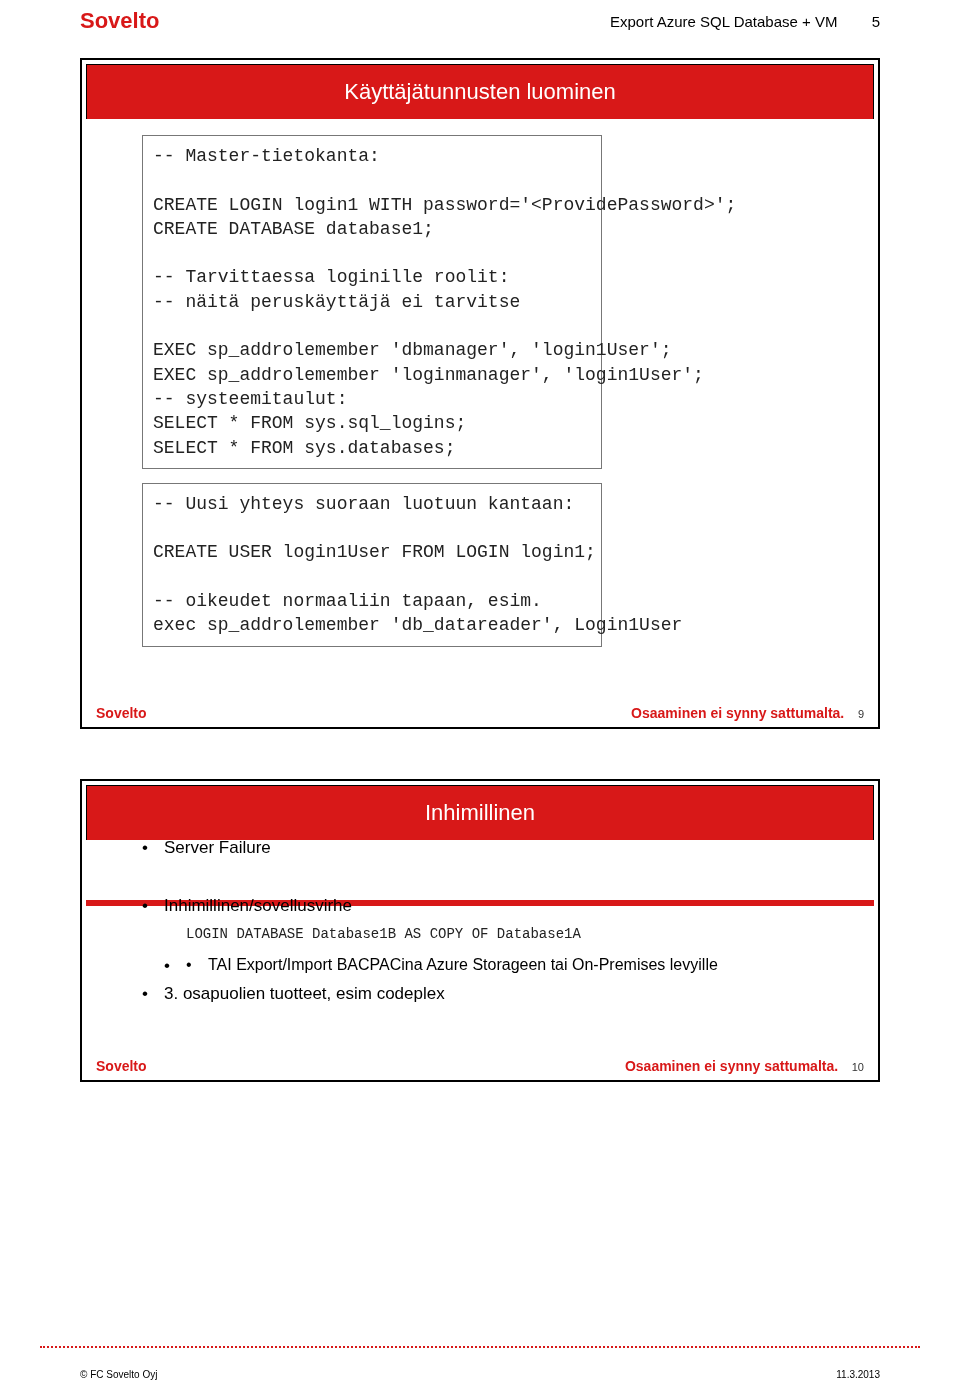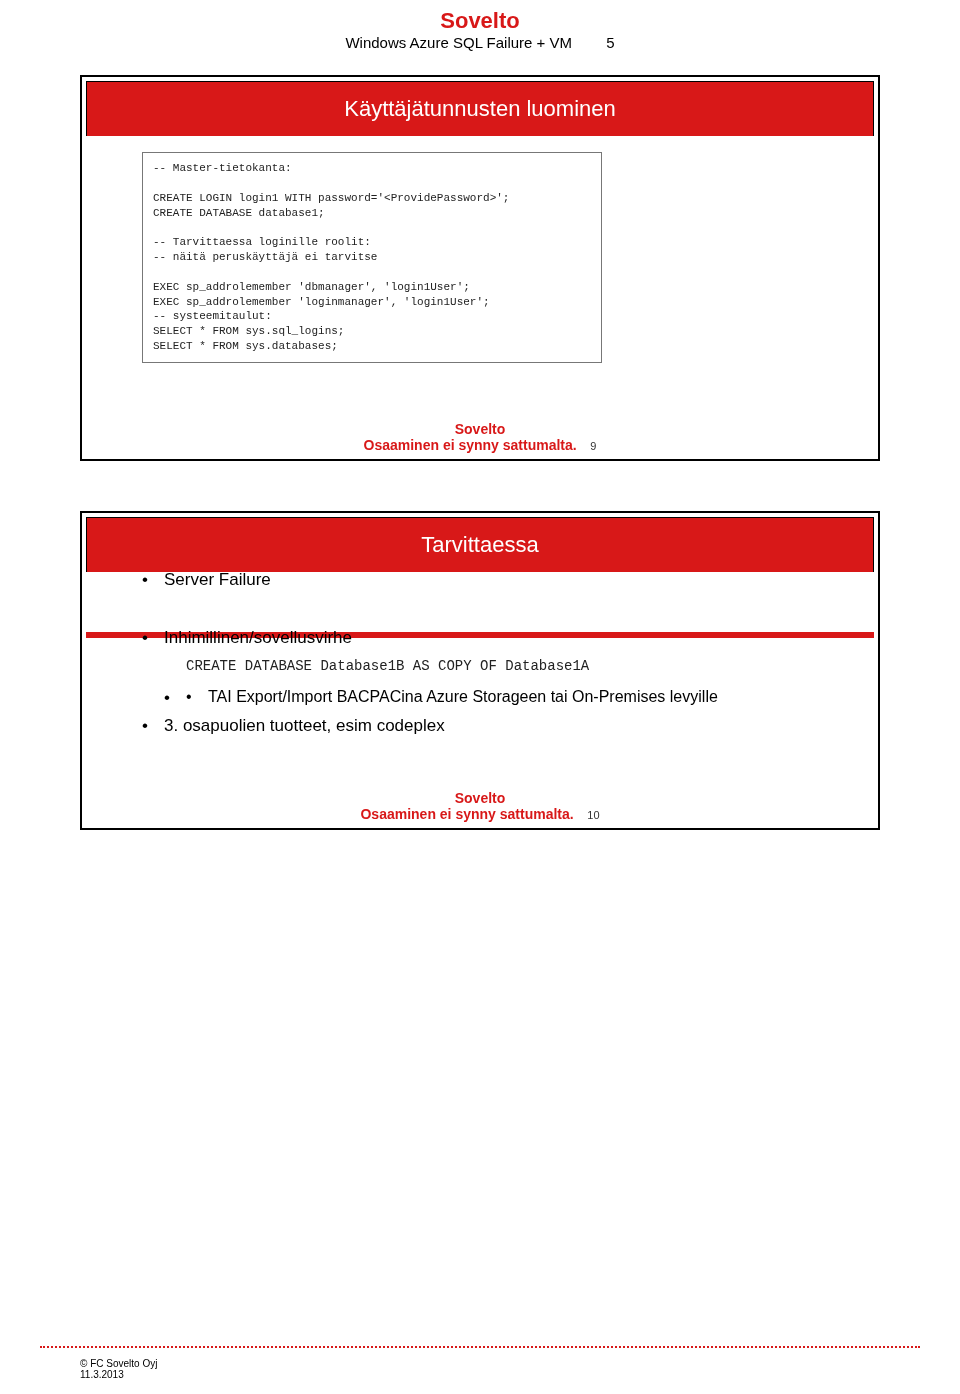--- a/index.html
+++ b/index.html
@@ -1,15 +1,15 @@
 <!DOCTYPE html>
 <html><head>
 <meta charset="utf-8">
 <style>
-  * { box-sizing: border-box; margin: 0; padding: 0; flex-direction: column; }
+  * { box-sizing: border-box; margin: 0; padding: 0; }
   body {
     width: 960px;
     height: 1394px;
     font-family: Arial, Helvetica, sans-serif;
     background: #fff;
     position: relative;
     color: #000;
   }
   .top-header {
     display: flex;
@@ -48,21 +48,21 @@
     border-right: 1px solid #000;
   }
   .slide-body {
     padding: 16px 30px 40px 60px;
     font-size: 14px;
   }
   .code-box {
     border: 1px solid #777;
     background: #fff;
     font-family: "Courier New", monospace;
-    font-size: 11px;
+    font-size: 18px;
     line-height: 1.35;
     padding: 8px 10px;
     margin-bottom: 14px;
     white-space: pre;
     color: #222;
     display: inline-block;
   }
   .code-box.wide { width: 460px; }
   .slide-footer {
     display: flex;
@@ -150,21 +150,21 @@
     font-size: 10px;
     color: #000;
   }
 </style>
 </head>
 <body>
 
 <div class="top-header">
   <span class="logo">Sovelto</span>
   <span class="doc-title">
-    <span>Windows Azure SQL Failure + VM</span>
+    <span>Export Azure SQL Database + VM</span>
     <span class="pnum">5</span>
   </span>
 </div>
 
 <div class="slide-box">
   <div class="red-band">Käyttäjätunnusten luominen</div>
   <div class="slide-body">
     <div class="code-box wide">-- Master-tietokanta:
 
 CREATE LOGIN login1 WITH password='&lt;ProvidePassword&gt;';
@@ -172,46 +172,52 @@
 
 -- Tarvittaessa loginille roolit:
 -- näitä peruskäyttäjä ei tarvitse
 
 EXEC sp_addrolemember 'dbmanager', 'login1User';
 EXEC sp_addrolemember 'loginmanager', 'login1User';
 -- systeemitaulut:
 SELECT * FROM sys.sql_logins;
 SELECT * FROM sys.databases;</div>
     <br>
+    <div class="code-box wide">-- Uusi yhteys suoraan luotuun kantaan:
+
+CREATE USER login1User FROM LOGIN login1;
+
+-- oikeudet normaaliin tapaan, esim.
+exec sp_addrolemember 'db_datareader', Login1User</div>
   </div>
   <div class="slide-footer">
     <span class="footer-logo">Sovelto</span>
     <span>
       <span class="tagline">Osaaminen ei synny sattumalta.</span>
       <span class="slide-num">9</span>
     </span>
   </div>
 </div>
 
 <div class="slide-box">
-  <div class="red-band">Tarvittaessa</div>
+  <div class="red-band">Inhimillinen</div>
   <div class="red-sub-band" style="margin-top:60px"></div>
   <div class="slide-body" style="margin-top:-74px; padding-top:6px; position:relative;">
     <ul class="bullet-list">
       <li>
         <span>Server Failure</span>
       </li>
     </ul>
     <div style="height:28px"></div>
     <ul class="bullet-list">
       <li>
         <span>Inhimillinen/sovellusvirhe</span>
       </li>
     </ul>
-    <div class="code-line">CREATE DATABASE Database1B AS COPY OF Database1A</div>
+    <div class="code-line">LOGIN DATABASE Database1B AS COPY OF Database1A</div>
     <ul class="bullet-list" style="padding-left:22px;">
       <li style="list-style:none;">
         <ul class="sub-list">
           <li>TAI Export/Import BACPACina Azure Storageen tai On-Premises levyille</li>
         </ul>
       </li>
       <li style="margin-left:-22px; ">3. osapuolien tuotteet, esim codeplex</li>
     </ul>
   </div>
   <div class="slide-footer">

